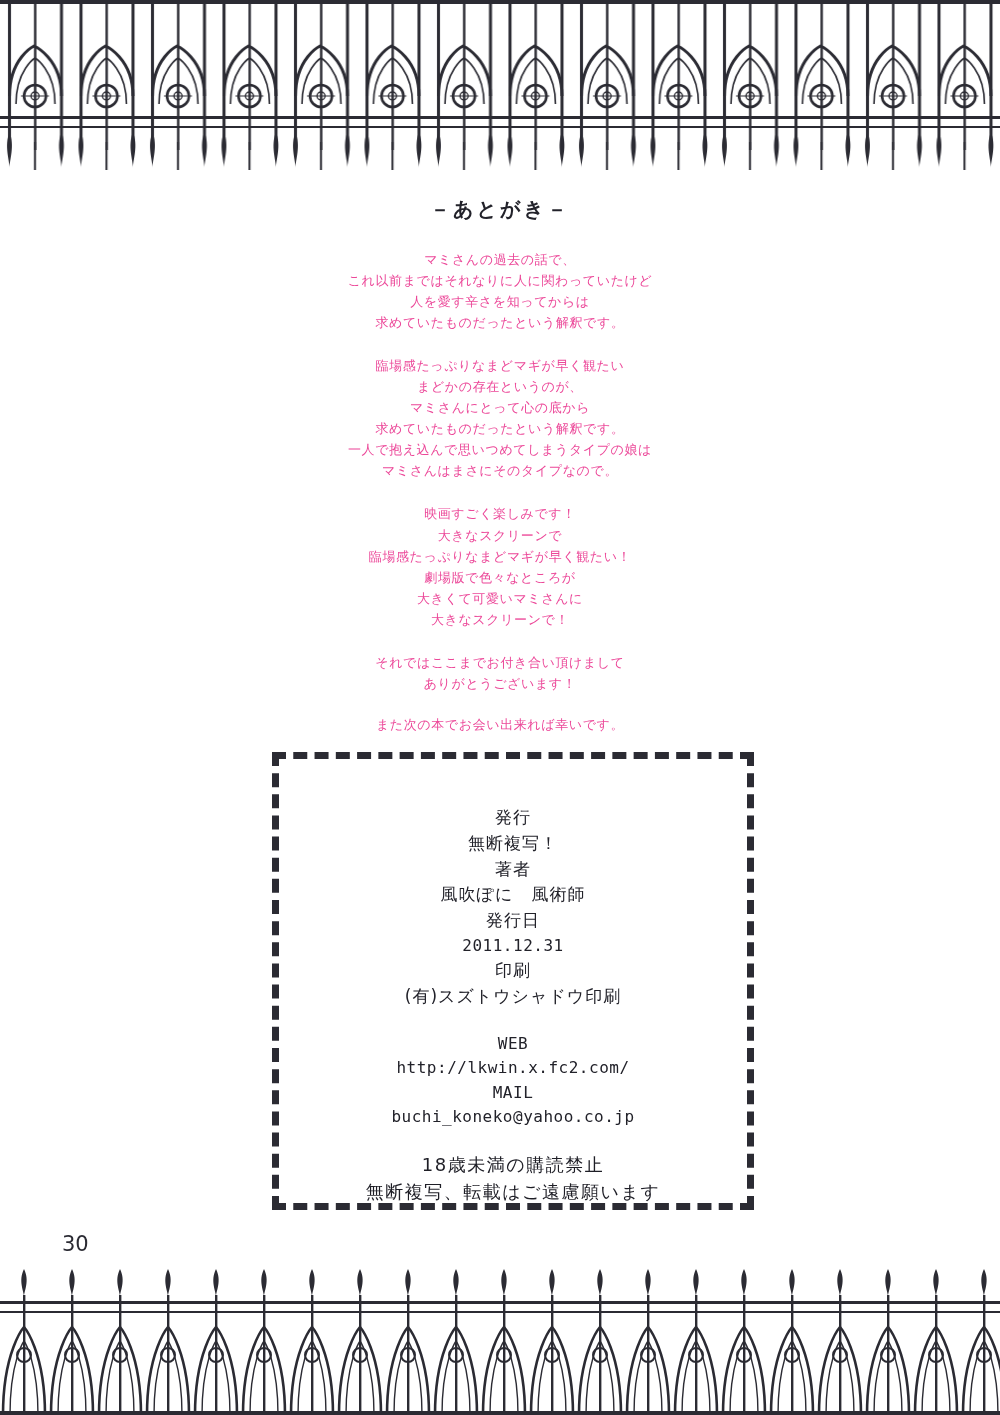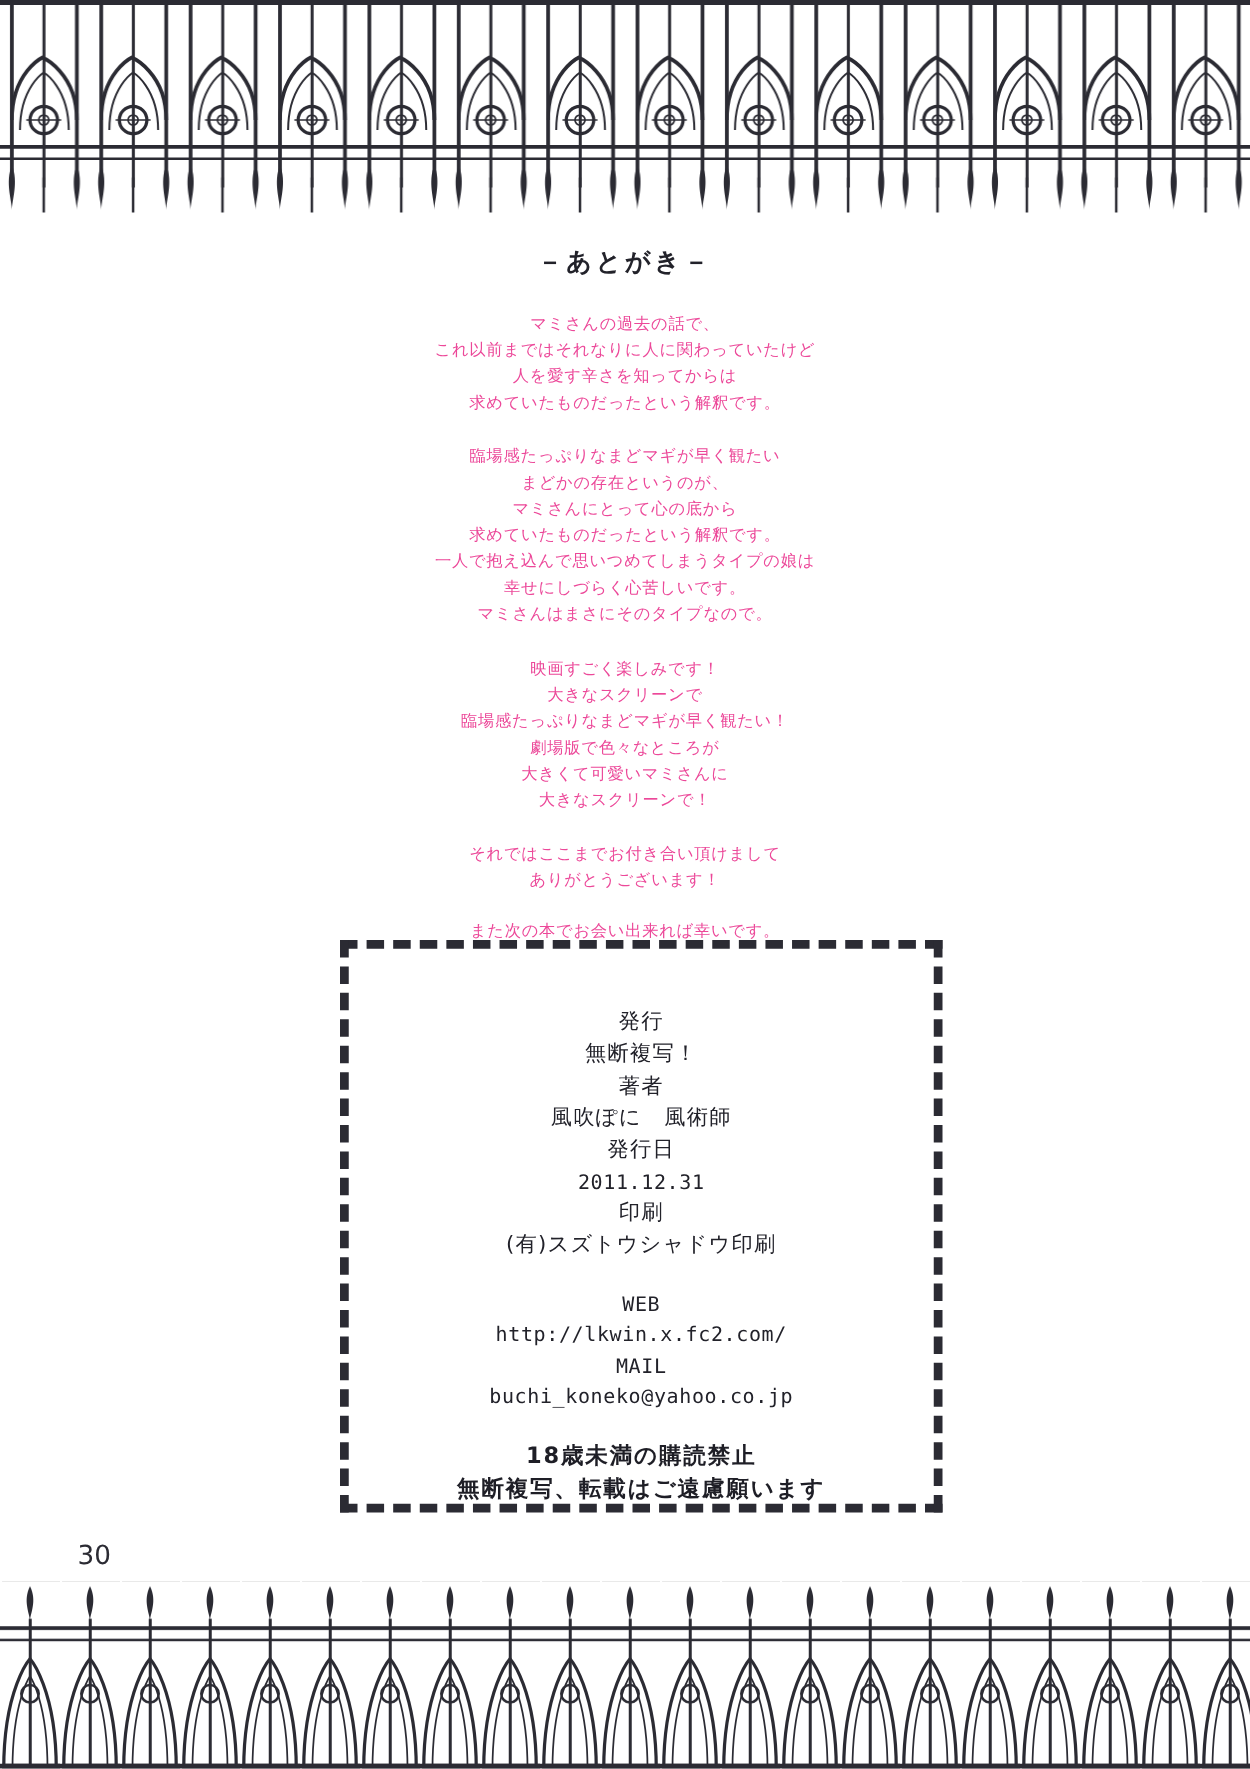--- a/index.html
+++ b/index.html
@@ -75,21 +75,21 @@
   .colophon .mono {
     font-family: "DejaVu Sans Mono", monospace;
     font-size: 16px;
     letter-spacing: 0.5px;
   }
   .colophon .gap { height: 22px; }
   .colophon .warn {
     font-size: 18px;
     line-height: 1.5;
     letter-spacing: 1.5px;
-    font-weight: bold;
+    font-weight: normal;
     color: #1e1e26;
     white-space: nowrap;
   }
 
   
   .page-number {
     position: absolute;
     left: 62px;
     top: 1232px;
     font-size: 21px;
@@ -137,21 +137,20 @@
     <div>これ以前まではそれなりに人に関わっていたけど</div>
     <div>人を愛す辛さを知ってからは</div>
     <div>求めていたものだったという解釈です。</div>
   </div>
   <div class="para">
     <div>臨場感たっぷりなまどマギが早く観たい</div>
     <div>まどかの存在というのが、</div>
     <div>マミさんにとって心の底から</div>
     <div>求めていたものだったという解釈です。</div>
     <div>一人で抱え込んで思いつめてしまうタイプの娘は</div>
-    <div>幸せにしづらく心苦しいです。</div>
     <div>マミさんはまさにそのタイプなので。</div>
   </div>
   <div class="para">
     <div>映画すごく楽しみです！</div>
     <div>大きなスクリーンで</div>
     <div>臨場感たっぷりなまどマギが早く観たい！</div>
     <div>劇場版で色々なところが</div>
     <div>大きくて可愛いマミさんに</div>
     <div>大きなスクリーンで！</div>
   </div>

